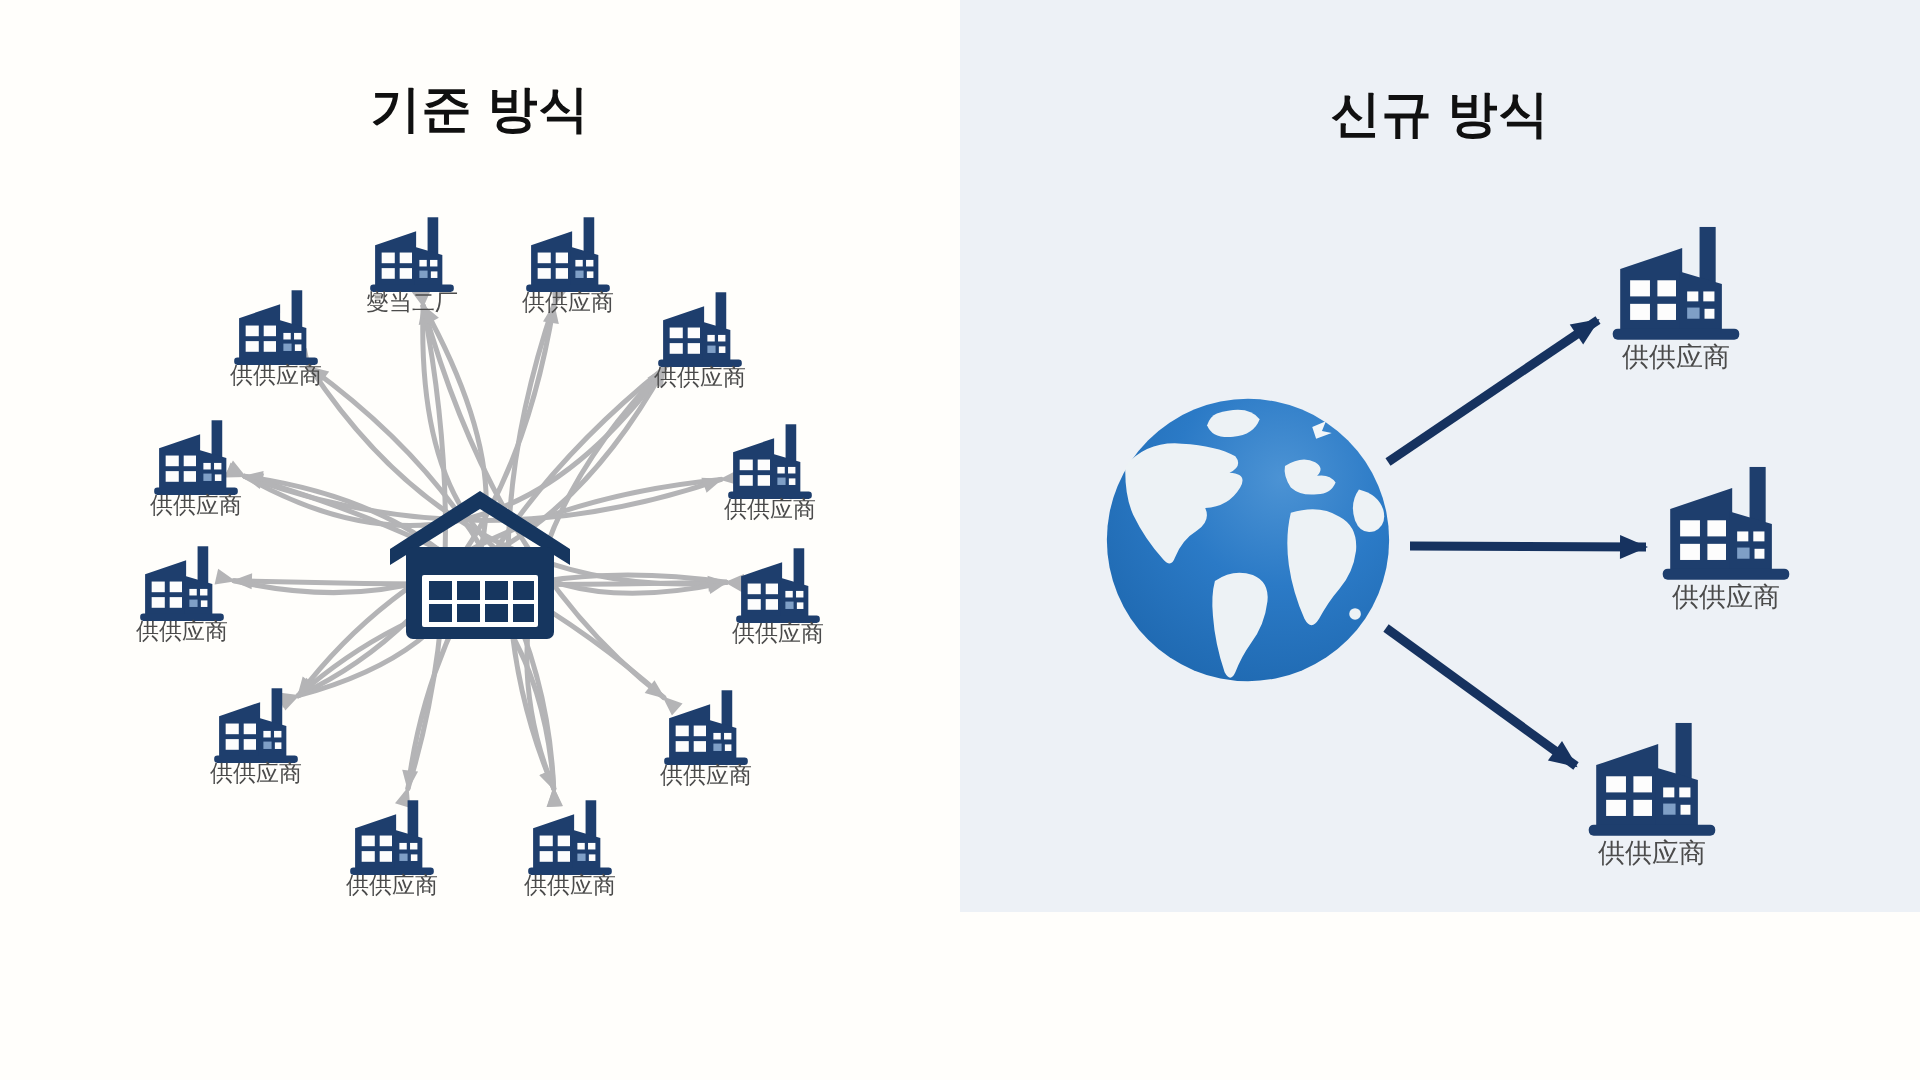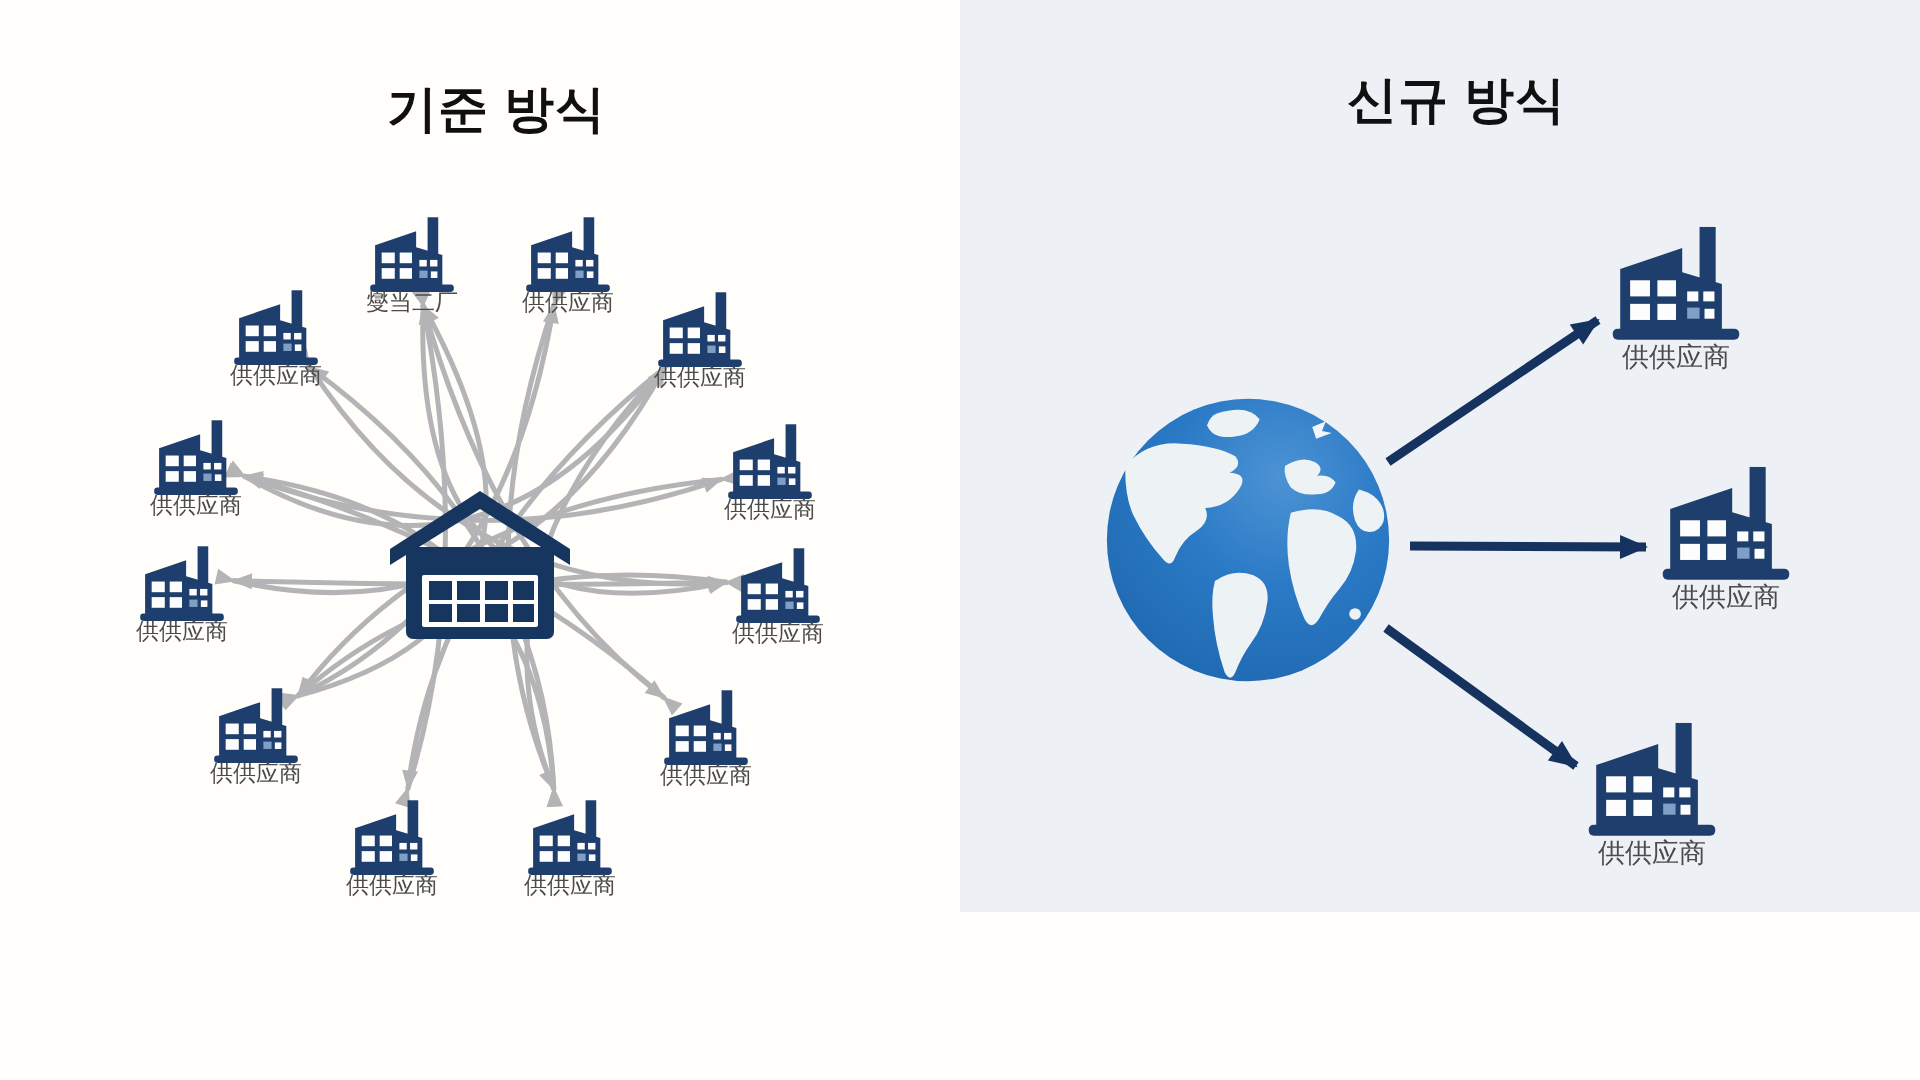--- a/index.html
+++ b/index.html
@@ -1,26 +1,26 @@
 <!DOCTYPE html>
 <html style="--bg-left: #fffefb; --bg-right: #edf1f6; --title: #101010; --navy: #1e3e6d; --navy2: #16365f; --gray-arrow: #b4b4b6; --navy-arrow: #16325f; --land: #edf2f5; --win: #fdfdfd; --win-blue: #7f9fc6;"><head>
 <meta charset="utf-8">
 <style>
   html,body{margin:0;padding:0;}
   body{width:1920px;height:1080px;overflow:hidden;font-family:"Liberation Sans",sans-serif;}
   .canvas{position:relative;width:1920px;height:1080px;background:var(--bg-left);}
-  .panel{position:absolute;top:0;height:912px;width:960px;padding-left:33px;}
+  .panel{position:absolute;top:0;height:912px;width:960px;}
   .panel.left{left:0;background:var(--bg-left);}
   .panel.right{left:960px;background:var(--bg-right);}
   .panel h1{
     position:absolute;top:76px;left:0;width:100%;margin:0;
     text-align:center;font-size:50px;font-weight:800;letter-spacing:1px;
     color:var(--title);font-family:"Liberation Sans",sans-serif;
   }
-  .panel.right h1{top:67px;}
+  .panel.right h1{top:81px;}
   svg.diagram{position:absolute;left:0;top:0;width:960px;height:1080px;display:block;}
   text.supplier-label{font-family:"Liberation Sans",sans-serif;}
 </style>
 </head>
 <body>
 
 <div class="canvas">
 
   <section class="panel left">
     <h1>기준 방식</h1>

